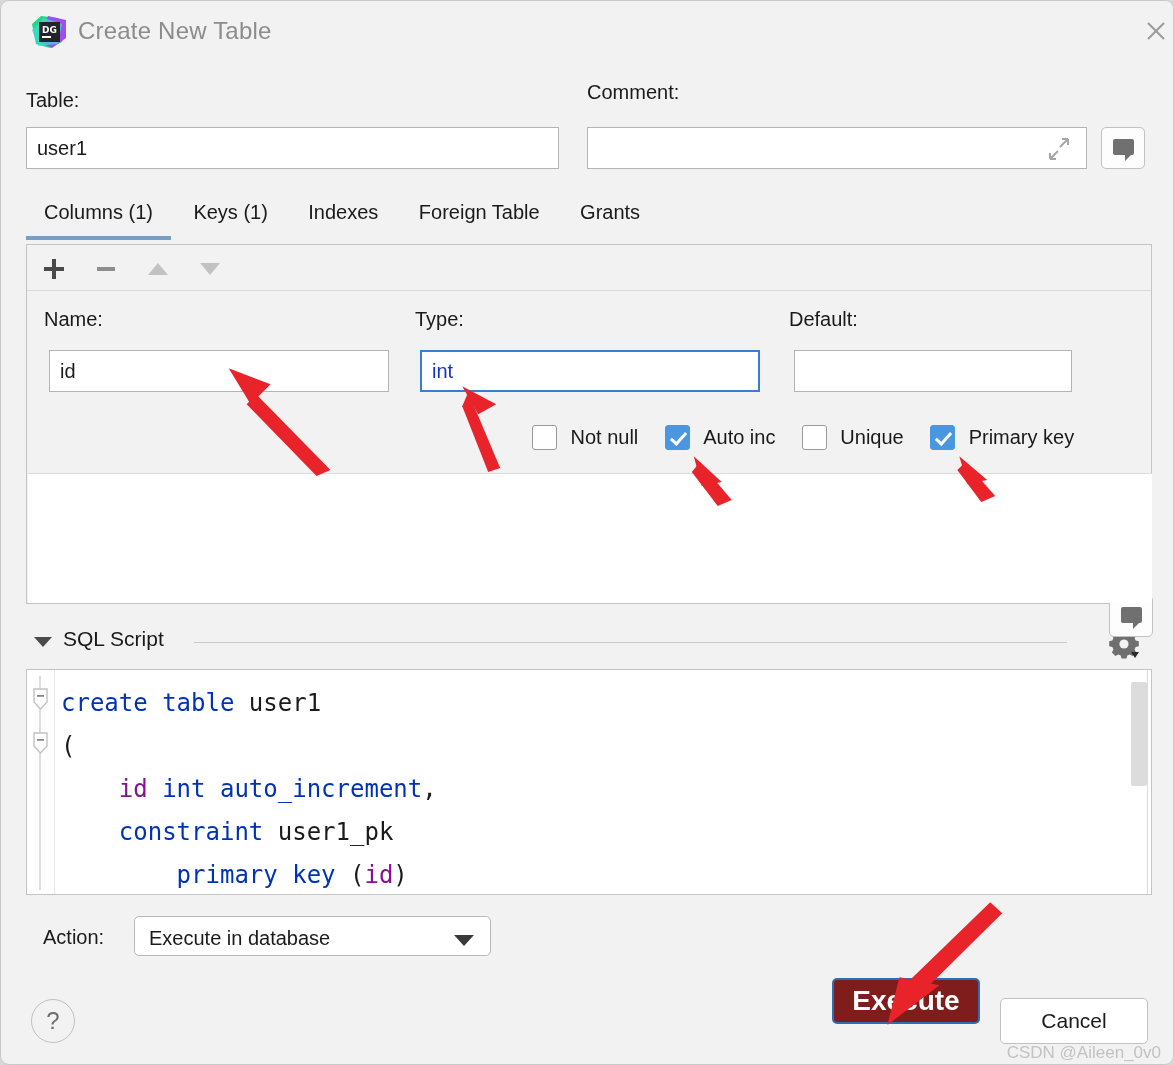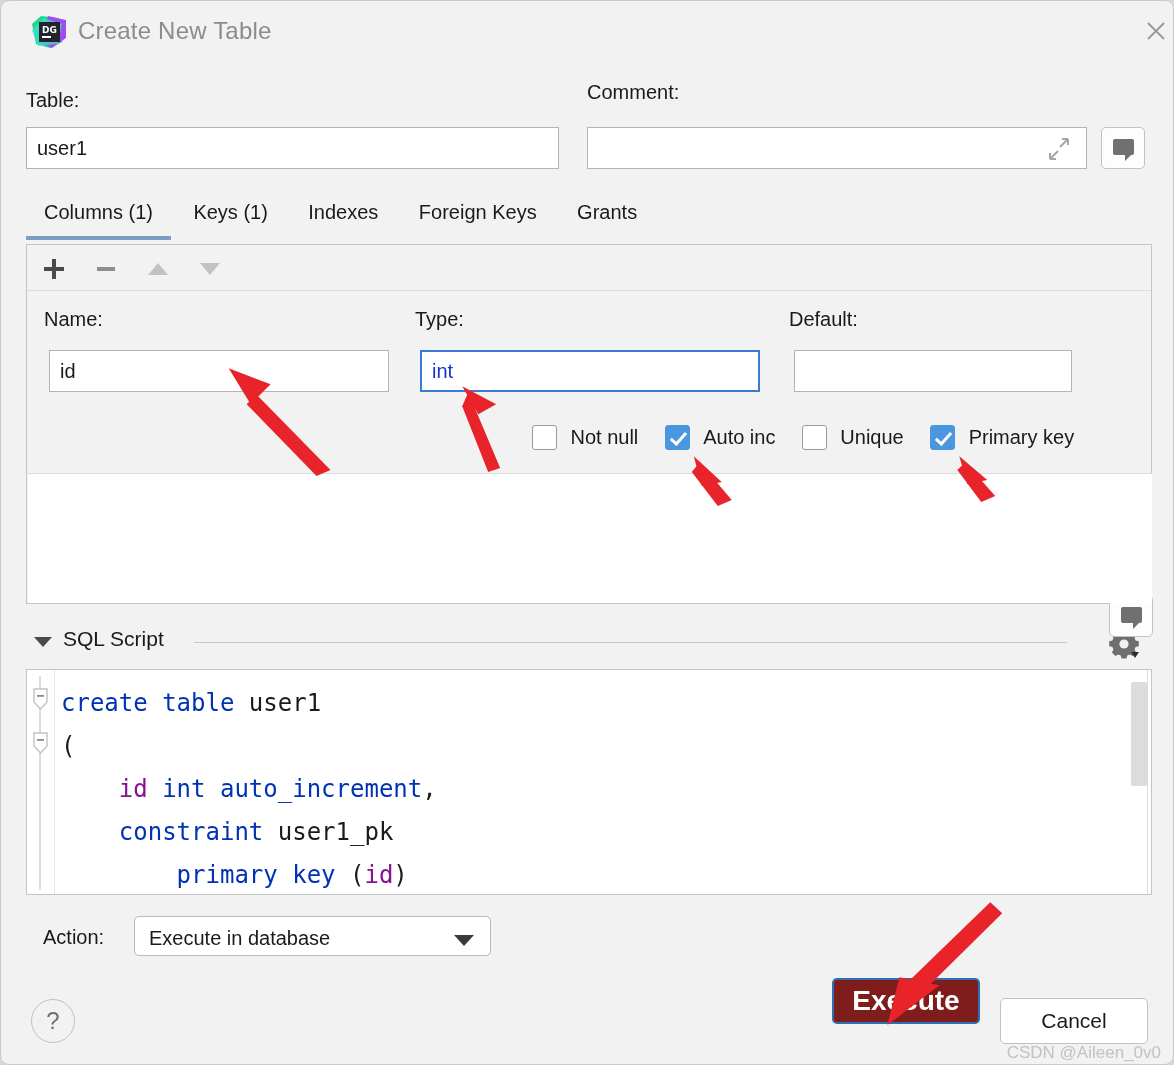--- a/index.html
+++ b/index.html
@@ -372,21 +372,21 @@
     </svg>
   </div>
   <div class="comment-btn" id="comment-btn-top">
     <span class="bubble"></span>
   </div>
 
   <div id="tabs">
     <span class="tab active">Columns (1)</span>
     <span class="tab">Keys (1)</span>
     <span class="tab">Indexes</span>
-    <span class="tab">Foreign Keys</span>
+    <span class="tab">Foreign Table</span>
     <span class="tab">Grants</span>
   </div>
 
   <div id="sql-header">
     <div id="sql-caret"></div>
     <div id="sql-title">SQL Script</div>
     <div id="sql-rule"></div>
     <div id="gear">
       <svg width="36" height="36" viewBox="0 0 36 36">
         <path fill="#6f6f6f" d="M15.5 3 h5 l.8 3.2 2.4 1 2.9-1.5 3.5 3.5 -1.5 2.9 1 2.4

